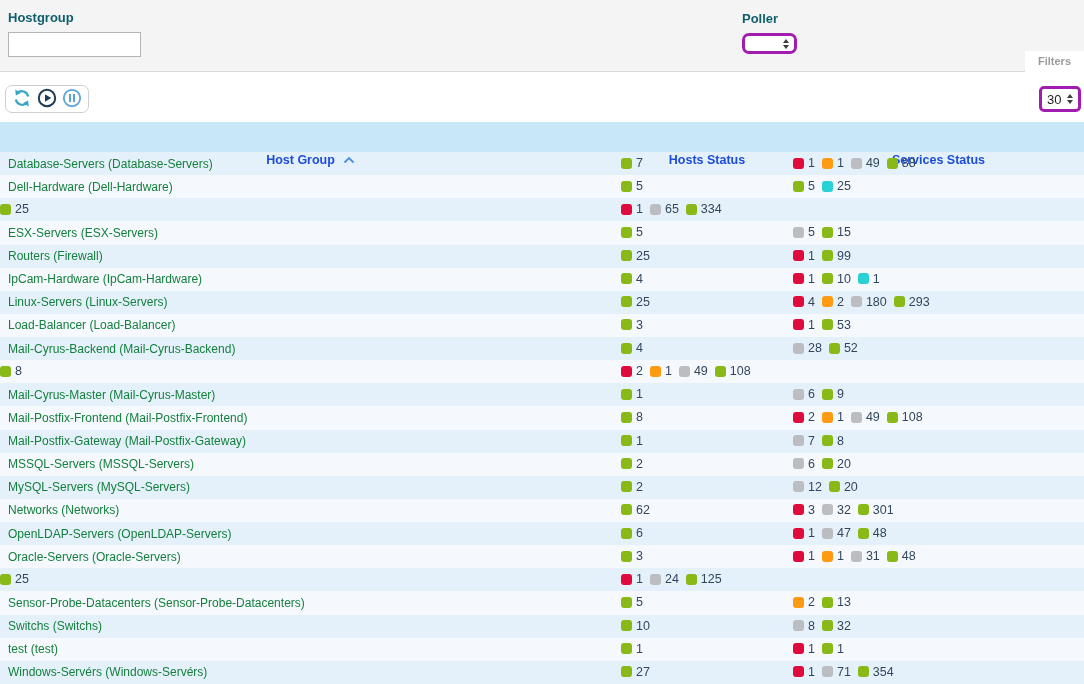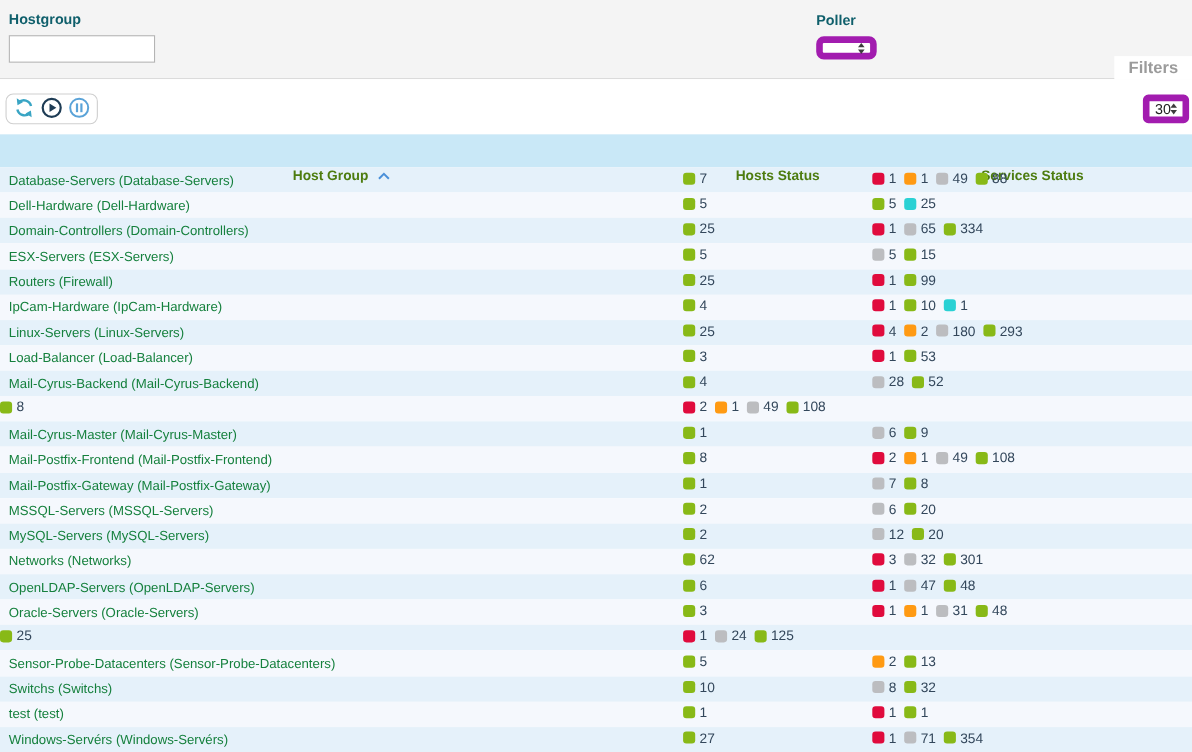--- a/index.html
+++ b/index.html
@@ -22,30 +22,30 @@
     color:#0f5f6b; margin-bottom:7px;
   }
   .ffield-hostgroup{ left:8px; top:10px; }
   .ffield-hostgroup input{
     width:133px; height:25px; border:1px solid #b4b4b4;
     background:#fff; font-size:13px; padding:0 5px;
     font-family:"Liberation Sans", sans-serif;
   }
   .ffield-poller{ left:742px; top:11px; }
   .selectbox{
-    background:#fff; border:6px solid #a21caf;
+    background:#fff; border:3px solid #a21caf;
     display:flex; align-items:center; justify-content:space-between;
     cursor:pointer;
     text-align:right;
   }
   .poller-select{ width:55px; height:21px; border-radius:7px; padding:0 5px; font-size:12px; color:#333; }
   .filters-tab{
     position:absolute; right:0; bottom:-1px; height:21px; line-height:21px;
     padding:0 13px; background:#ffffff; color:#9b9b9b;
-    font-size:15px; font-weight:bold; cursor:pointer;
+    font-size:11px; font-weight:bold; cursor:pointer;
   }
 
   
   .toolbar{ position:relative; height:50px; background:#fff; }
   .icon-group{
     position:absolute; left:5px; top:13px;
     display:flex; align-items:center; gap:3px;
     border:1px solid #cfcfcf; border-radius:7px;
     padding:2px 5px; background:#fff;
   }
@@ -63,21 +63,21 @@
   .tri-dn{ width:0; height:0; border-left:3px solid transparent; border-right:3px solid transparent; border-top:4px solid #3c3c3c; }
 
   
   .thead{
     display:grid; grid-template-columns:621px 172px 1fr;
     height:30px; align-items:center;
     background:#c9e8f7;
   }
   .th{
     display:flex; align-items:flex-end; justify-content:center; gap:8px;
-    font-size:12.5px; font-weight:bold; color:#4d7c0f; cursor:pointer;margin-top:31px;
+    font-size:12.5px; font-weight:bold; color:#1d4ed8; cursor:pointer;margin-top:31px;
   }
   .tbody .row{
     display:grid; grid-template-columns:621px 172px 1fr;
     height:23.13px; align-items:center;
   }
   .tbody .row:nth-child(odd){ background:#e5f1fa; }
   .tbody .row:nth-child(even){ background:#f5f8fd; }
   .cell-name{
     padding-left:8px; font-size:12px; color:#15803d;
     white-space:nowrap; overflow:hidden; cursor:pointer;
@@ -199,21 +199,20 @@
     <div class="cell-status"><span class="badge">
               <span class="sq" style="background: rgb(136, 185, 23);"></span>
               <span class="num">5</span>
             </span><span class="badge">
               <span class="sq" style="background: rgb(42, 209, 212);"></span>
               <span class="num">25</span>
             </span></div>
   </div>
 
   <div class="row">
-    <div class="cell-name">Domain-Controllers (Domain-Controllers)</div>
     <div class="cell-status"><span class="badge">
               <span class="sq" style="background: rgb(136, 185, 23);"></span>
               <span class="num">25</span>
             </span></div>
     <div class="cell-status"><span class="badge">
               <span class="sq" style="background: rgb(224, 11, 61);"></span>
               <span class="num">1</span>
             </span><span class="badge">
               <span class="sq" style="background: rgb(188, 189, 192);"></span>
               <span class="num">65</span>

